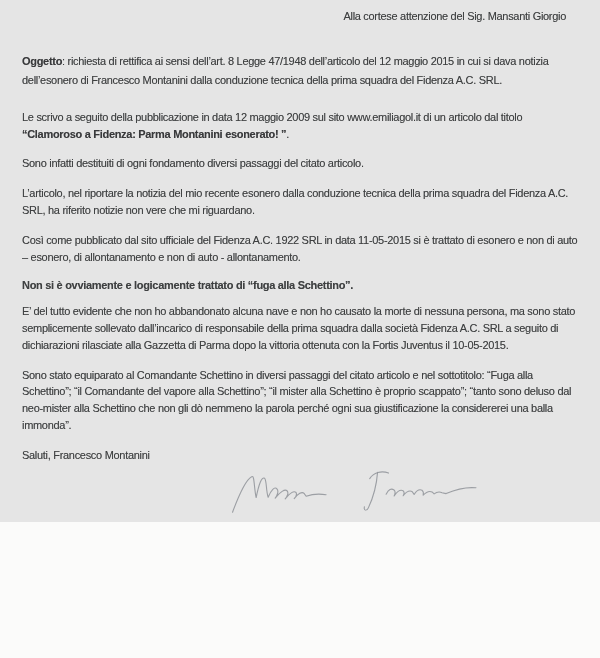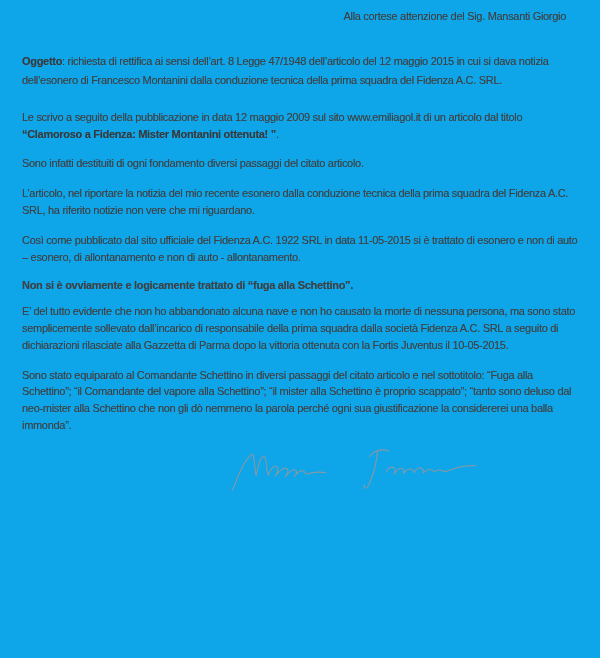--- a/index.html
+++ b/index.html
@@ -1,19 +1,19 @@
 <!DOCTYPE html>
 <html><head>
 <meta charset="utf-8">
 <style>
   html,body { margin:0; padding:0; background:#fbfbfa; }
   .page {
     position:relative;
-    width:600px; height:658px;
-    background:#0ea5e9;
+    width:600px; height:522px;
+    background:#e5e5e5;
     font-family:"Liberation Sans", sans-serif;
     color:#3e4041;
     overflow:hidden;
     box-sizing:border-box;
   }
   .content { padding:8px 22px 0 22px; }
   .content p {
     margin:0 0 13px 0;
     font-size:11px;
     letter-spacing:-0.3px;
@@ -40,37 +40,38 @@
 </head>
 <body>
 
 <div class="page">
   <div class="content">
 
     <p class="attention">Alla cortese attenzione del Sig. Mansanti Giorgio</p>
 
     <p class="subject"><strong>Oggetto</strong><span>: richiesta di rettifica ai sensi dell’art. 8 Legge 47/1948 dell’articolo del 12 maggio 2015 in cui si dava notizia dell’esonero di Francesco Montanini dalla conduzione tecnica della prima squadra del Fidenza A.C. SRL.</span></p>
 
-    <p class="intro"><span>Le scrivo a seguito della pubblicazione in data 12 maggio 2009 sul sito www.emiliagol.it di un articolo dal titolo </span><strong>“Clamoroso a Fidenza: Mister Montanini ottenuta! ”</strong><span>.</span></p>
+    <p class="intro"><span>Le scrivo a seguito della pubblicazione in data 12 maggio 2009 sul sito www.emiliagol.it di un articolo dal titolo </span><strong>“Clamoroso a Fidenza: Parma Montanini esonerato! ”</strong><span>.</span></p>
 
     <p>Sono infatti destituiti di ogni fondamento diversi passaggi del citato articolo.</p>
 
     <p>L’articolo, nel riportare la notizia del mio recente esonero dalla conduzione tecnica della prima squadra del Fidenza A.C. SRL, ha riferito notizie non vere che mi riguardano.</p>
 
     <p class="mb12">Così come pubblicato dal sito ufficiale del Fidenza A.C. 1922 SRL in data 11-05-2015 si è trattato di esonero e non di auto – esonero, di allontanamento e non di auto - allontanamento.</p>
 
     <p class="mb9">Non si è ovviamente e logicamente trattato di “fuga alla Schettino”.</p>
 
 
     <p>E’ del tutto evidente che non ho abbandonato alcuna nave e non ho causato la morte di nessuna persona, ma sono stato semplicemente sollevato dall’incarico di responsabile della prima squadra dalla società Fidenza A.C. SRL a seguito di dichiarazioni rilasciate alla Gazzetta di Parma dopo la vittoria ottenuta con la Fortis Juventus il 10-05-2015.</p>
 
     <p>Sono stato equiparato al Comandante Schettino in diversi passaggi del citato articolo e nel sottotitolo: “Fuga alla Schettino”; “il Comandante del vapore alla Schettino”; “il mister alla Schettino è proprio scappato”; “tanto sono deluso dal neo-mister alla Schettino che non gli dò nemmeno la parola perché ogni sua giustificazione la considererei una balla immonda”.</p>
 
 
 
+    <p class="mb5">Saluti, Francesco Montanini</p>
 
     <div class="signature-wrap" role="img" aria-label="Handwritten signature">
       <svg width="252" height="42" viewBox="0 0 252 42">
         <path class="sig-stroke" d="M4,40 C10,25 18,8 24,5 C27,3 26,16 28,26 C31,13 34,5 37,7 C39,9 38,20 40,26 C43,19 47,15 49,18 C51,20 49,25 47,27 C52,21 57,18 59,20 C61,22 59,26 57,28 C62,22 66,20 68,22 C69,24 67,27 66,28 C70,23 74,21 76,23 L78,26 Q87,23 98,25"></path>
         <path class="sig-stroke" d="M142,10 C146,4 154,2 161,5"></path>
         <path class="sig-stroke" d="M150,4 C149,14 146,27 140,39 C138,43 135,42 136,38"></path>
         <path class="sig-stroke" d="M158,26 Q162,19 166,22 Q168,24 166,28 Q171,21 175,23 Q177,25 175,28 Q180,22 184,24 L186,27 Q190,21 194,23 Q196,25 195,28 Q200,23 204,25 L206,27 Q210,24 214,26 L218,27 C228,23 240,21 248,22"></path>
       </svg>
     </div>
 

